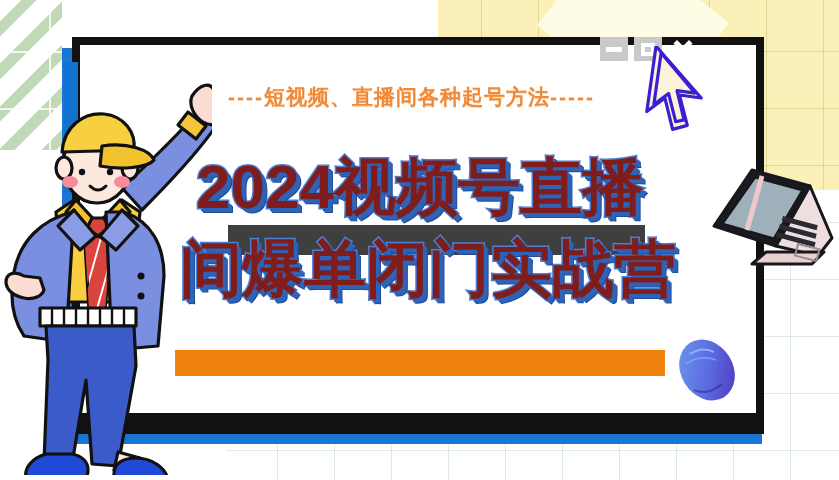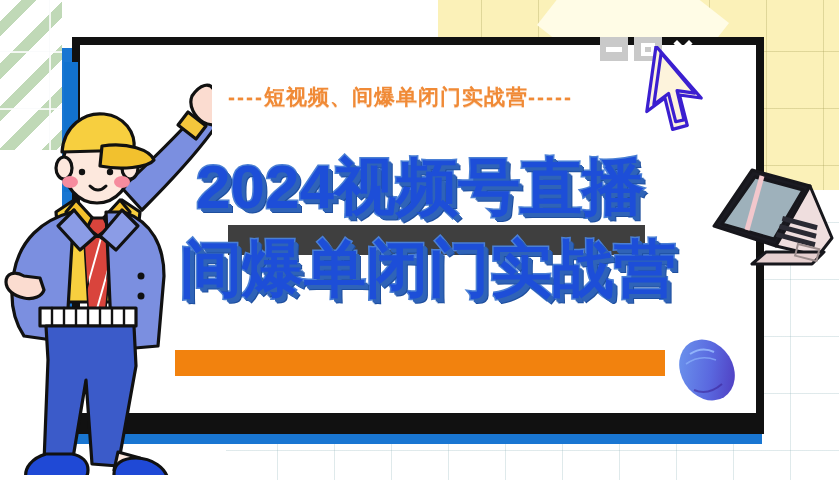--- a/index.html
+++ b/index.html
@@ -138,21 +138,21 @@
     position:absolute;left:175px;top:350px;width:490px;height:26px;
     background:#f2820e;
   }
   .title-wrap{
     position:absolute;left:180px;top:148px;width:520px;height:190px;
     pointer-events:none;
   }
   .title-line{
     font-size:62px;font-weight:bold;line-height:78px;
     letter-spacing:0px;white-space:nowrap;
-    color:#1d4ed8;
+    color:#7f1d1d;
     -webkit-text-stroke:3px #4a7fd4;
     paint-order:stroke fill;
     text-shadow:
        3px 3px 0 #2f63b8,
        4px 4px 0 #2f63b8,
        5px 5px 0 #1f4f9e;
     font-family:"Liberation Sans","DejaVu Sans",sans-serif;
   }
   .title-line.l1{position:absolute;left:16px;top:0px;}
   .title-line.l2{position:absolute;left:0px;top:82px;text-align:right;}
@@ -206,21 +206,21 @@
 
   <svg class="cursor-arrow" viewBox="0 0 80 90">
     <g transform="rotate(8 40 45)">
       <path d="M10 4 L10 70 L26 54 L38 84 L52 78 L40 49 L62 49 Z" fill="#fdf3dc" stroke="#3b1fd0" stroke-width="3.2" stroke-linejoin="round"></path>
       <path d="M16 10 L16 62 L29 49 L40 76 L48 73 L37 45 L55 45 Z" fill="none" stroke="#3b1fd0" stroke-width="3.2" stroke-linejoin="round"></path>
     </g>
   </svg>
 
   <div class="subtitle nosel">
     <span class="sub-dash">----</span>
-    <span>短视频、间爆单闭门实战营</span>
+    <span>短视频、直播间各种起号方法</span>
     <span class="sub-dash">-----</span>
   </div>
 
   <div class="dark-bar"></div>
   <div class="orange-bar"></div>
 
   <div class="title-wrap nosel">
     <div class="title-line l1">2024视频号直播</div>
     <div class="title-line l2">间爆单闭门实战营</div>
   </div>

